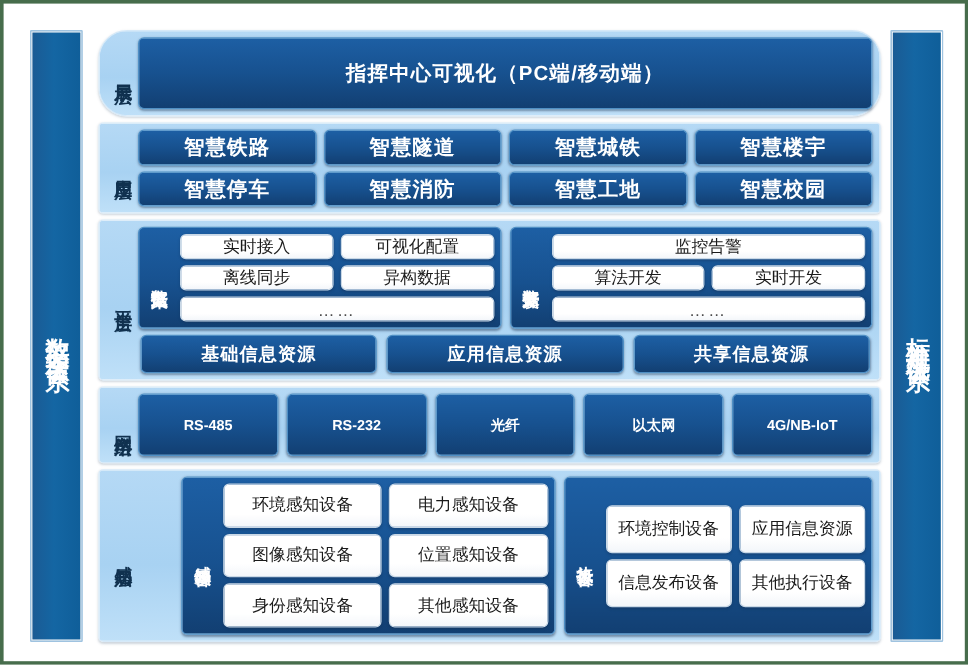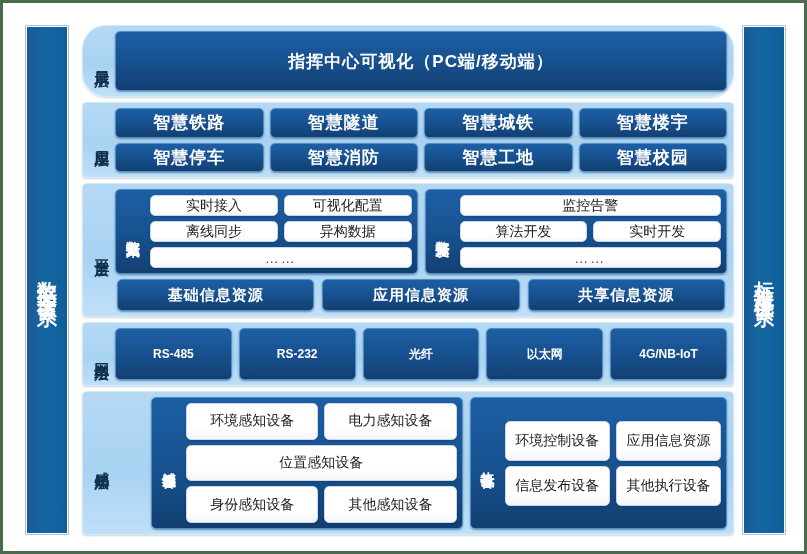--- a/index.html
+++ b/index.html
@@ -364,20 +364,21 @@
           <div class="pf-group" id="sensing-group">
             <div class="pf-group-title">
               <span class="vtext">感知设备</span>
             </div>
             <div class="pf-grid">
               <div class="pf-grid-row">
                 <div class="white-box">环境感知设备</div>
                 <div class="white-box">电力感知设备</div>
               </div>
               <div class="pf-grid-row">
+                <div class="white-box">图像感知设备</div>
                 <div class="white-box">位置感知设备</div>
               </div>
               <div class="pf-grid-row">
                 <div class="white-box">身份感知设备</div>
                 <div class="white-box">其他感知设备</div>
               </div>
             </div>
           </div>
 
           <div class="pf-group" id="actuator-group">

